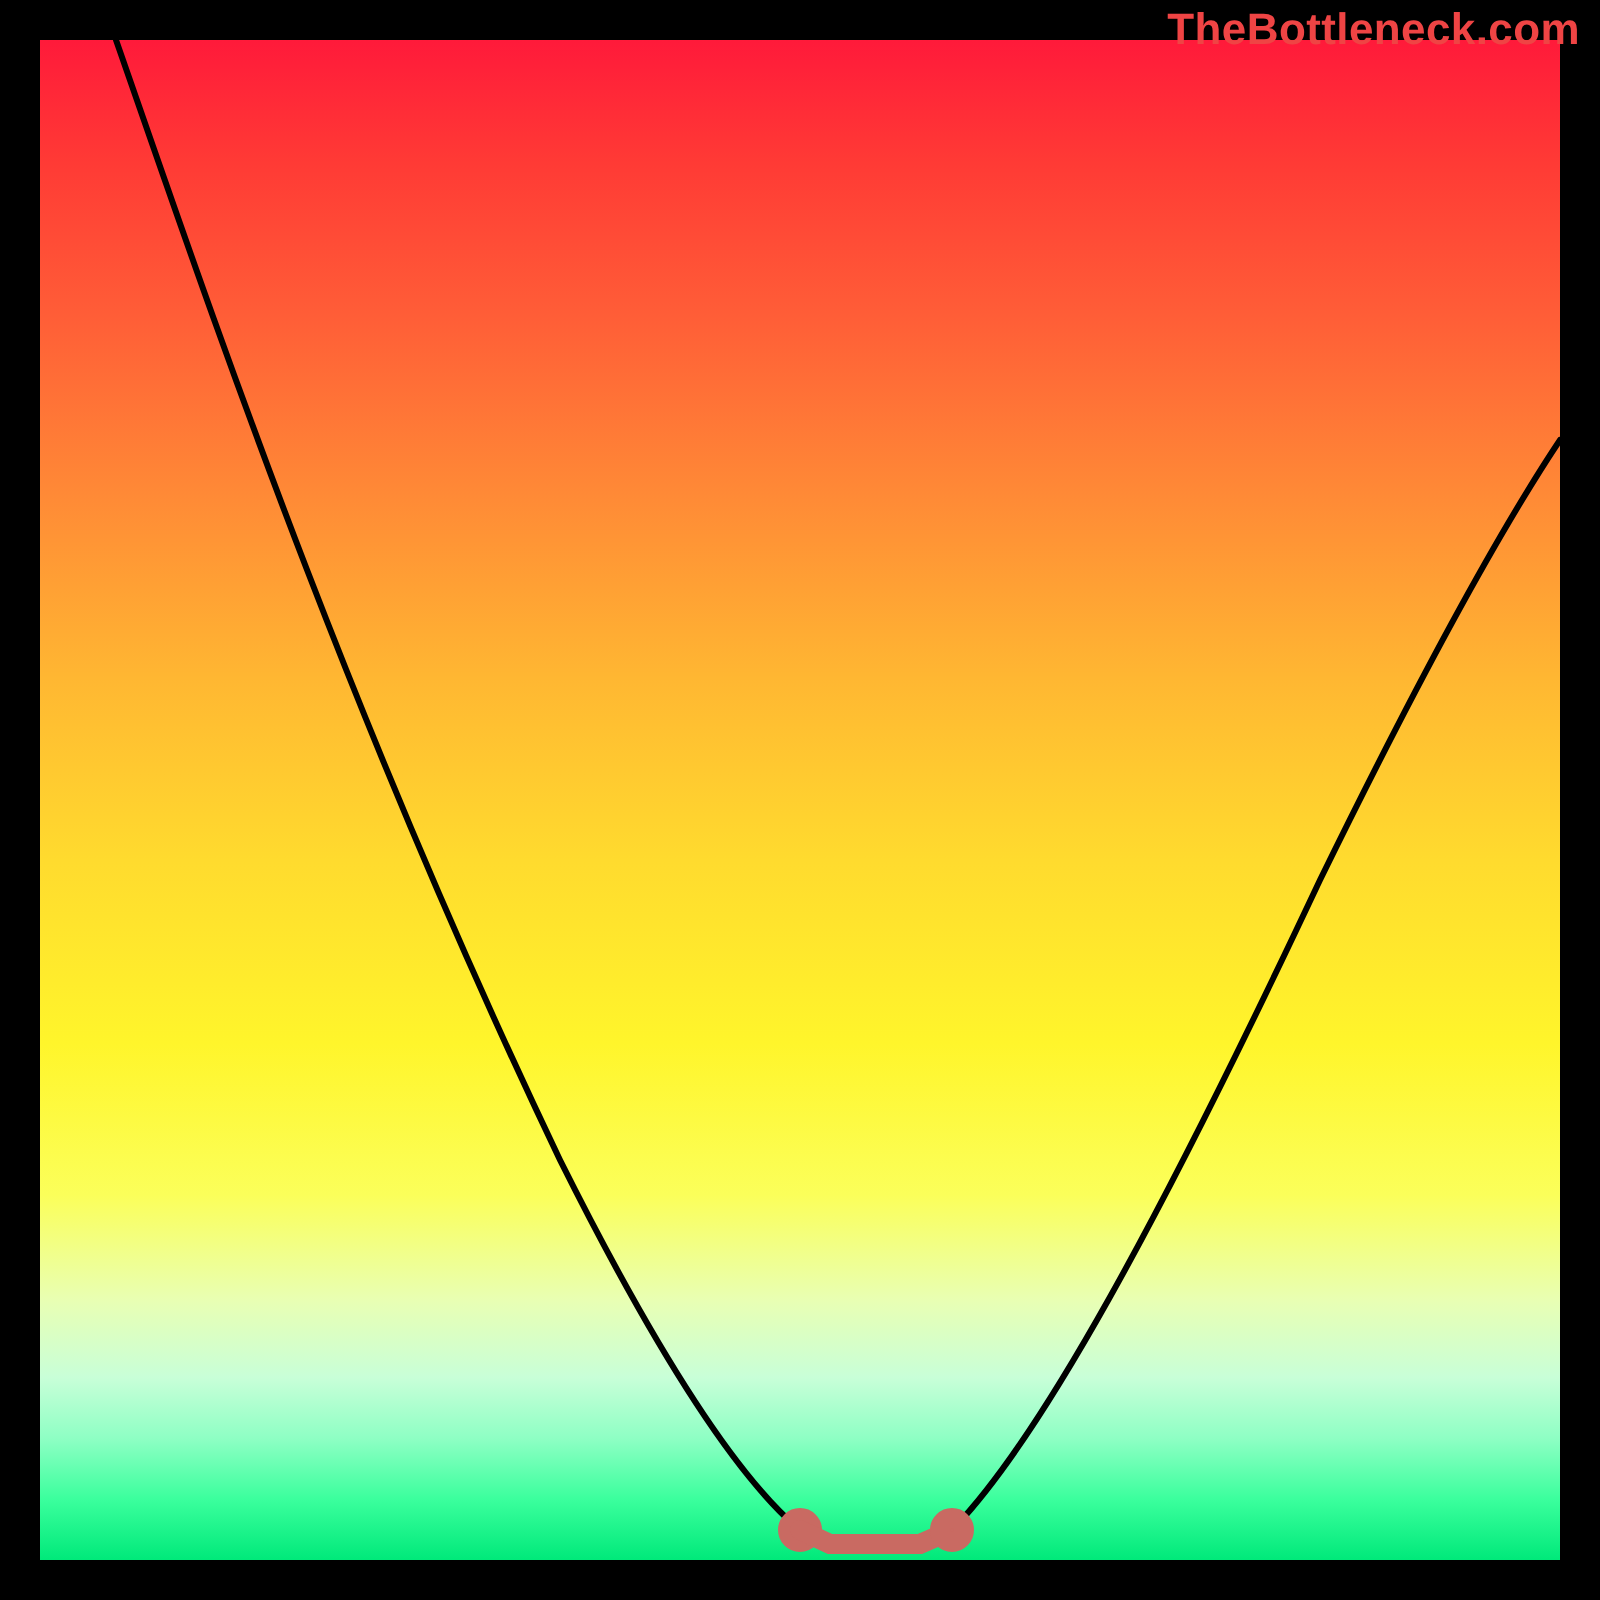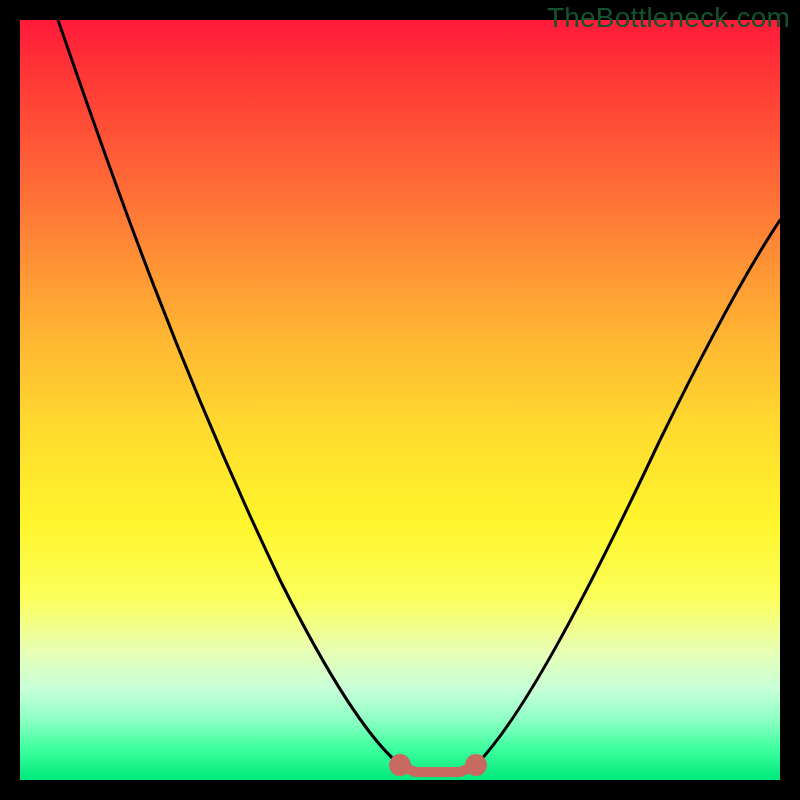--- a/index.html
+++ b/index.html
@@ -38,23 +38,23 @@
       #e8ffb4 83%,
       #c8ffd8 88%,
       #8effc4 92%,
       #3bff9d 96%,
       #00e97a 100%);
   }
   .watermark {
     position: absolute;
     top: 2px;
     right: 10px;
-    color: #14532d;
-    font-size: 28px;
-    font-weight: 400;
+    color: #ef4444;
+    font-size: 22px;
+    font-weight: 700;
     letter-spacing: 0.2px;
     z-index: 10;
   }
   svg.overlay {
     position: absolute;
     left: 20px;
     top: 20px;
     width: 760px;
     height: 760px;
     z-index: 5;

